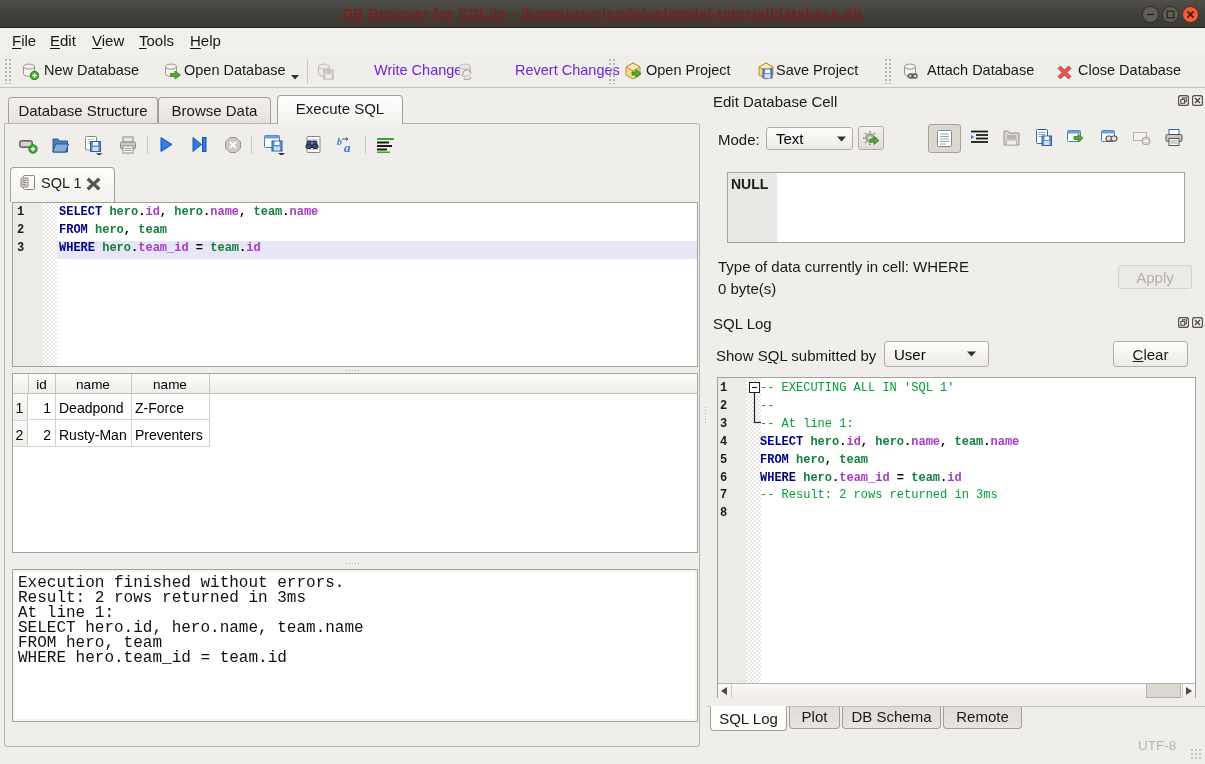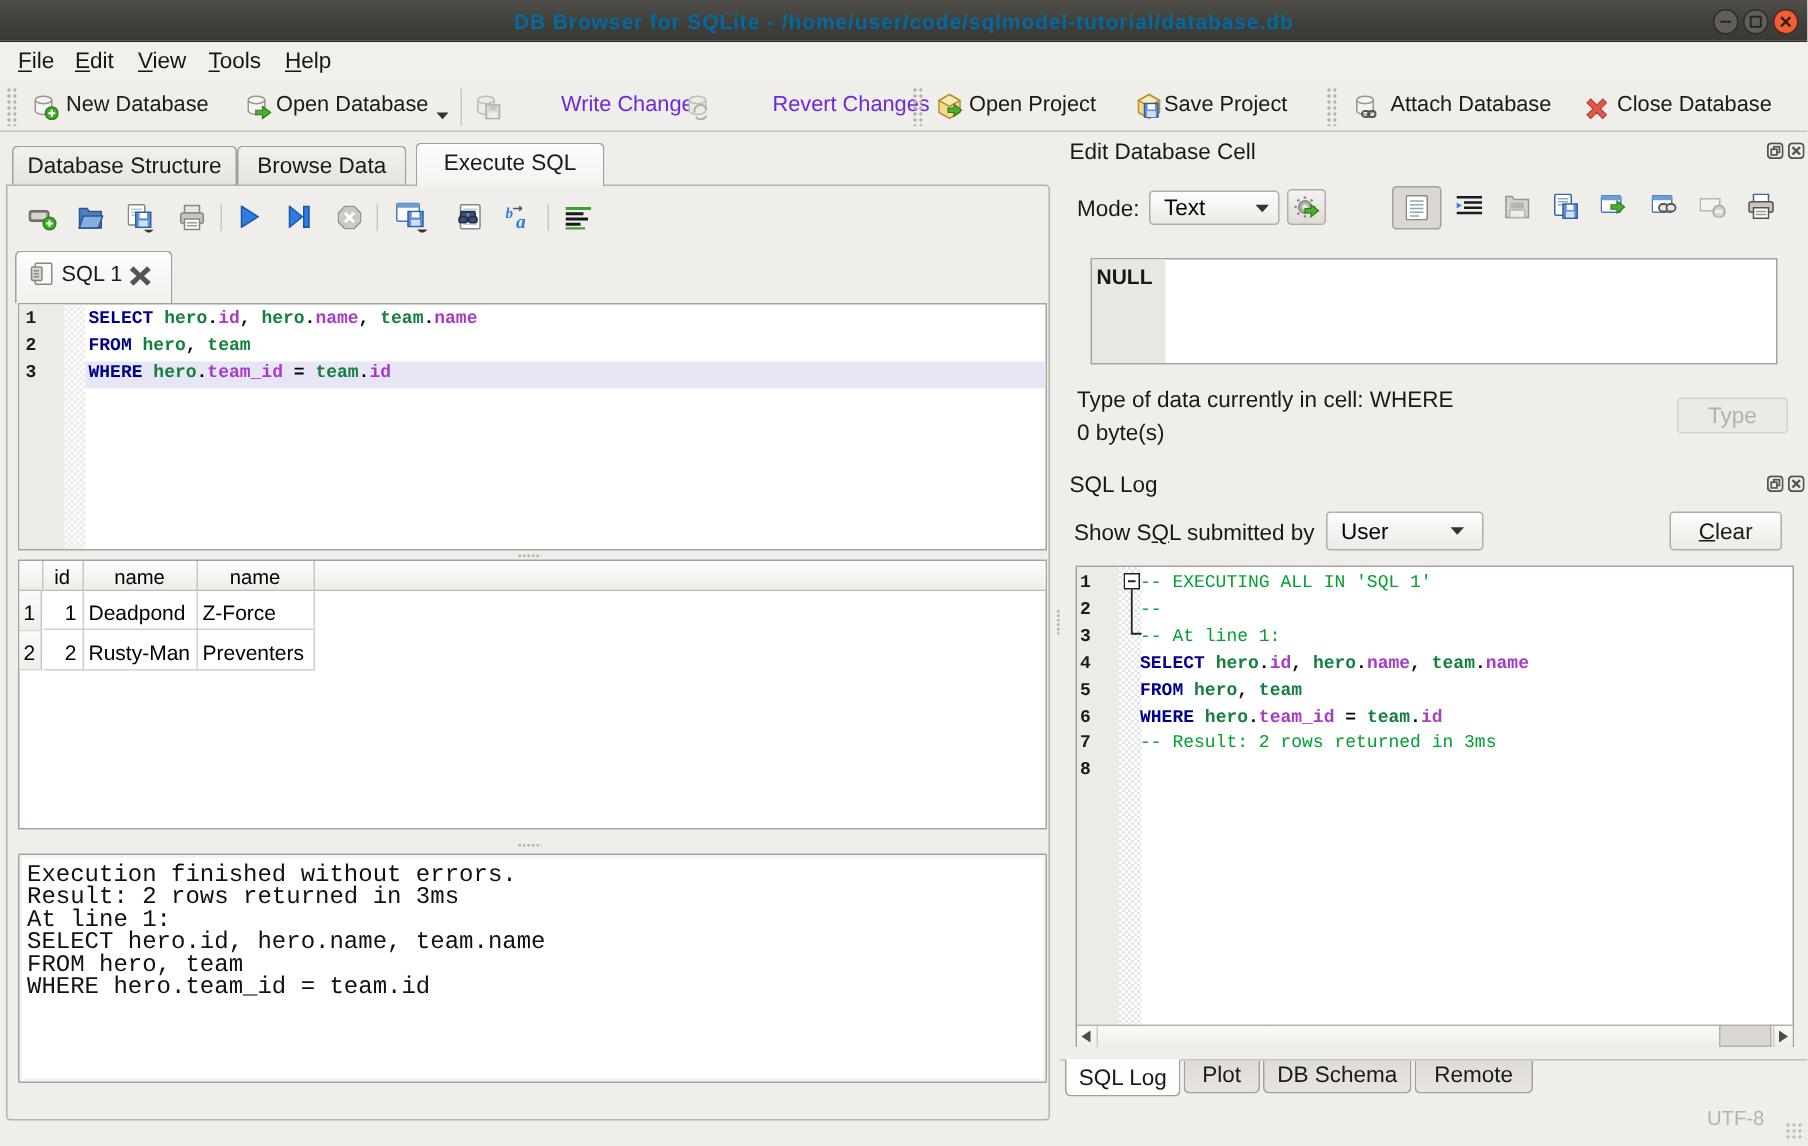--- a/index.html
+++ b/index.html
@@ -3,21 +3,21 @@
 <meta charset="utf-8">
 <style>
 * { margin:0; padding:0; box-sizing:border-box; }
 html,body { width:1205px; height:764px; overflow:hidden; }
 body { position:relative; background:#f0eeea; font-family:"Liberation Sans", sans-serif; }
 .abs { position:absolute; }
 
 #titlebar { left:0; top:0; width:1205px; height:28px;
   background:linear-gradient(#504e48, #403e39 60%, #3b3934);
   border-bottom:1px solid #262420; }
-#titletext { width:100%; text-align:center; top:6px; color:#0369a1; font-size:14px; font-weight:bold; letter-spacing:0.6px; }
+#titletext { width:100%; text-align:center; top:6px; color:#7f1d1d; font-size:14px; font-weight:bold; letter-spacing:0.6px;text-decoration:underline; }
 .winbtn { top:6px; width:17px; height:17px; border-radius:50%; }
 .winbtn.min  { left:1142px; background:#605e57; border:1px solid #2e2c28; }
 .winbtn.max  { left:1162px; background:#605e57; border:1px solid #2e2c28; }
 .winbtn.close{ left:1182px; background:#ef5e35; border:1px solid #582518; }
 .winbtn .g { position:absolute; left:0; top:0; width:100%; height:100%; }
 
 #menubar { left:0; top:28px; width:1205px; height:25px; background:#f2f0ed; }
 .menuitem { top:32px; font-size:15px; color:#161613; }
 .menuitem u { text-decoration-thickness:1px; text-underline-offset:2px; }
 
@@ -419,21 +419,21 @@
     <line x1="5.5" y1="14" x2="12.5" y2="14" stroke="#999"></line>
   </svg>
 
 
 <div class="abs" style="left:727px;top:172px;width:458px;height:71px;background:#fff;border:1px solid #a5a19b;"></div>
 <div class="abs" style="left:728px;top:173px;width:49px;height:69px;background:#e9e7e3;"></div>
 <div class="abs" style="left:731px;top:176px;font-size:14px;font-weight:bold;color:#1a1916;">NULL</div>
 
 <div class="abs paneltitle" style="left:718px;top:258px;">Type of data currently in cell: WHERE</div>
 <div class="abs paneltitle" style="left:718px;top:280px;">0 byte(s)</div>
-<div class="abs" style="left:1118px;top:265px;width:74px;height:24px;background:#eceae6;border:1px solid #d5d1cb;border-radius:3px;text-align:center;font-size:15px;color:#b5b1aa;padding-top:3px;">Type</div>
+<div class="abs" style="left:1118px;top:265px;width:74px;height:24px;background:#eceae6;border:1px solid #d5d1cb;border-radius:3px;text-align:center;font-size:15px;color:#b5b1aa;padding-top:3px;">Apply</div>
 
 
 <div class="abs paneltitle" style="left:713px;top:315px;">SQL Log</div>
 <svg class="abs" style="left:1178px;top:317px;" width="11" height="11" id="d-float2">
     <rect x="0.5" y="0.5" width="10" height="10" rx="2.5" fill="none" stroke="#55524d" stroke-width="1.3"></rect>
     <rect x="4.5" y="2.8" width="3.8" height="3.8" fill="none" stroke="#55524d" stroke-width="1.1"></rect>
     <rect x="2.8" y="4.5" width="3.8" height="3.8" fill="#f0eeea" stroke="#55524d" stroke-width="1.1"></rect>
   </svg>
 <svg class="abs" style="left:1192px;top:317px;" width="11" height="11" id="d-close2">
     <rect x="0.5" y="0.5" width="10" height="10" rx="2.5" fill="none" stroke="#55524d" stroke-width="1.3"></rect>

